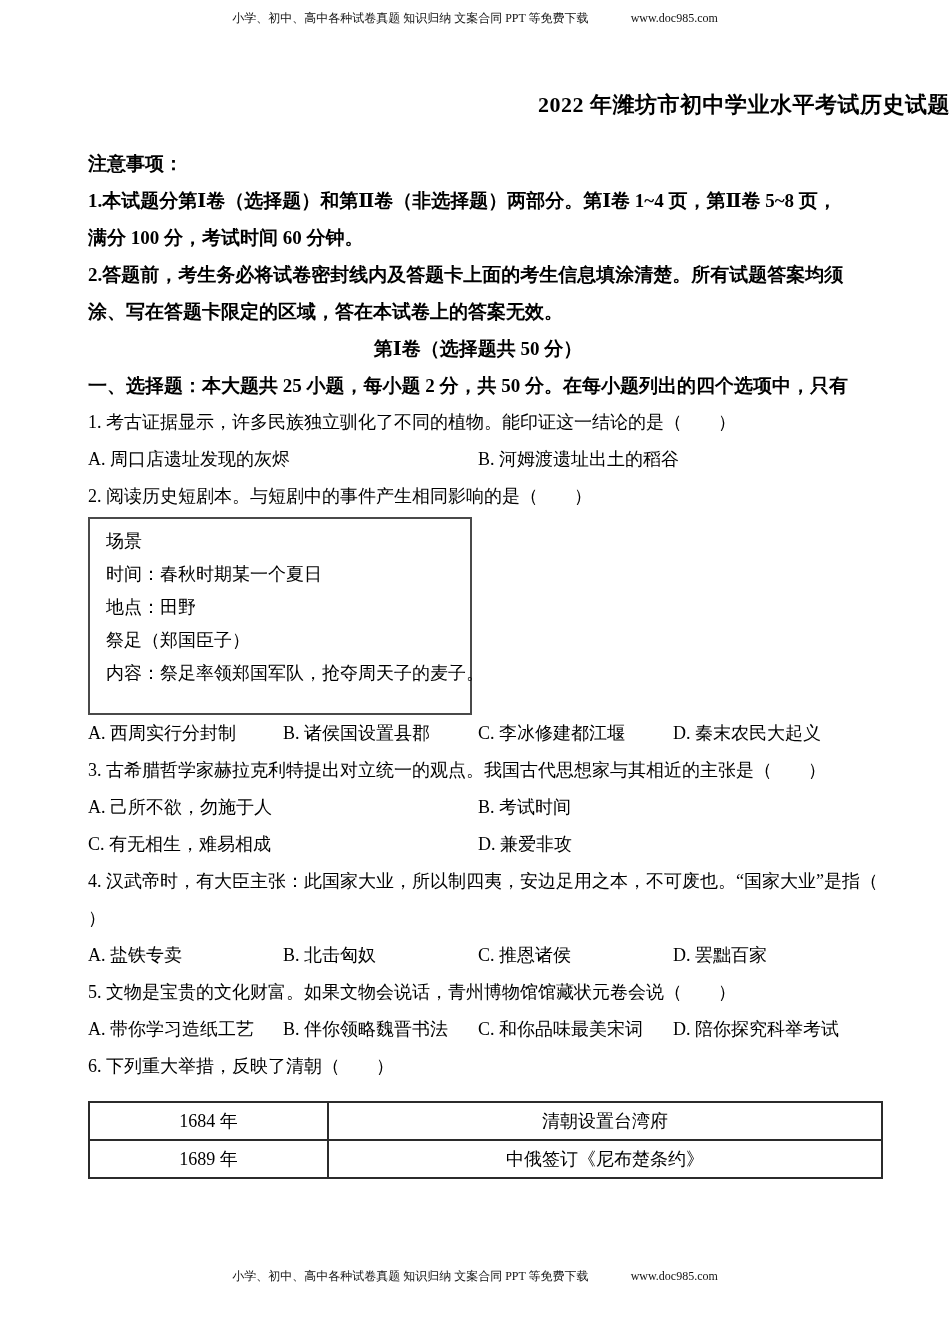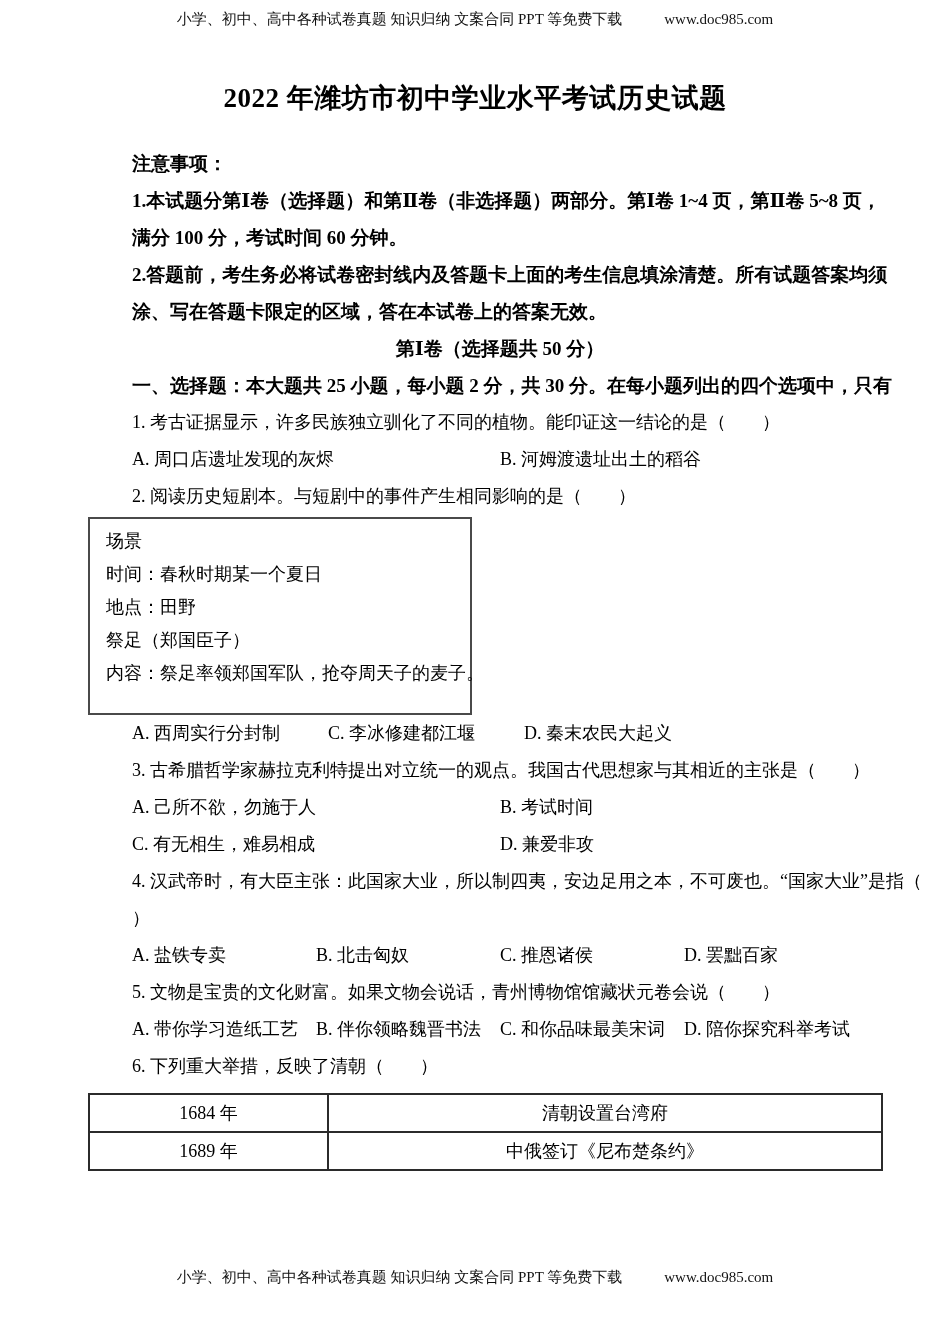--- a/index.html
+++ b/index.html
@@ -8,54 +8,54 @@
     width:950px; height:1344px;
     font-family:"Liberation Serif","DejaVu Serif",serif;
     color:#000;
     position:relative;
   }
   .page { position:relative; width:950px; height:1344px; background:#fff; overflow:hidden; }
 
   .page-header, .page-footer {
     position:absolute; left:0; width:100%;
     display:flex; justify-content:center; align-items:center;
-    font-size:15px; white-space:nowrap; color:#111;
+    font-size:12px; white-space:nowrap; color:#111;
   }
   .page-header { top:10px; }
   .page-footer { top:1268px; }
   .site-url { margin-left:42px; }
 
   .doc-title {
-    position:absolute; top:80px; left:0; width:100%;
-    text-align:center; font-size:27px; font-weight:bold;
+    position:absolute; top:90px; left:0; width:100%;
+    text-align:right; font-size:22px; font-weight:bold;
     letter-spacing:0.5px;
   }
 
   .content {
     position:absolute; top:145px; left:88px; width:780px;
     font-size:18px;
   }
-  .line { line-height:37px; height:37px; white-space:nowrap;margin-left:44px; }
+  .line { line-height:37px; height:37px; white-space:nowrap; }
   .bold { font-weight:bold; font-size:19px; }
   .center { text-align:center; }
 
   .opt-row { display:flex; }
   .opt2 { display:inline-block; width:394px; }
   .opt4 { display:inline-block; width:196px; }
 
   .script-box {
     width:384px; height:198px;
     border:2px solid #4a4a4a;
     padding:6px 10px 0 16px;
     margin:2px 0 0 0;
   }
   .script-box .box-line { line-height:33px; height:33px; white-space:nowrap; }
 
   .q6-table {
-    width:795px; border-collapse:collapse; margin-top:8px;
+    width:795px; border-collapse:collapse; margin-top:16px;
     table-layout:fixed;
   }
   .q6-table td {
     border:2px solid #2b2b2b;
     height:38px; text-align:center; vertical-align:middle;
     font-size:18px;
   }
   .q6-table .col-year { width:239px; }
 </style>
 </head>
@@ -72,38 +72,39 @@
 
   <div class="content">
 
     <div class="line bold">注意事项：</div>
     <div class="line bold">1.本试题分第Ⅰ卷（选择题）和第Ⅱ卷（非选择题）两部分。第Ⅰ卷 1~4 页，第Ⅱ卷 5~8 页，</div>
     <div class="line bold">满分 100 分，考试时间 60 分钟。</div>
     <div class="line bold">2.答题前，考生务必将试卷密封线内及答题卡上面的考生信息填涂清楚。所有试题答案均须</div>
     <div class="line bold">涂、写在答题卡限定的区域，答在本试卷上的答案无效。</div>
 
     <div class="line bold center">第Ⅰ卷（选择题共 50 分）</div>
-    <div class="line bold">一、选择题：本大题共 25 小题，每小题 2 分，共 30 分。在每小题列出的四个选项中，只有</div>
+    <div class="line bold">一、选择题：本大题共 25 小题，每小题 2 分，共 50 分。在每小题列出的四个选项中，只有</div>
 
     <div class="line">1. 考古证据显示，许多民族独立驯化了不同的植物。能印证这一结论的是（　　）</div>
     <div class="line opt-row">
       <span class="opt2">A. 周口店遗址发现的灰烬</span>
       <span class="opt2">B. 河姆渡遗址出土的稻谷</span>
     </div>
 
     <div class="line">2. 阅读历史短剧本。与短剧中的事件产生相同影响的是（　　）</div>
     <div class="script-box">
       <div class="box-line">场景</div>
       <div class="box-line">时间：春秋时期某一个夏日</div>
       <div class="box-line">地点：田野</div>
       <div class="box-line">祭足（郑国臣子）</div>
       <div class="box-line">内容：祭足率领郑国军队，抢夺周天子的麦子。</div>
     </div>
     <div class="line opt-row">
       <span class="opt4">A. 西周实行分封制</span>
+      <span class="opt4">B. 诸侯国设置县郡</span>
       <span class="opt4">C. 李冰修建都江堰</span>
       <span class="opt4">D. 秦末农民大起义</span>
     </div>
 
     <div class="line">3. 古希腊哲学家赫拉克利特提出对立统一的观点。我国古代思想家与其相近的主张是（　　）</div>
     <div class="line opt-row">
       <span class="opt2">A. 己所不欲，勿施于人</span>
       <span class="opt2">B. 考试时间</span>
     </div>
     <div class="line opt-row">

